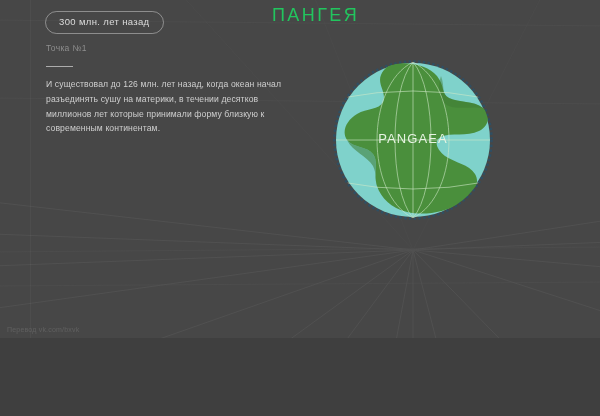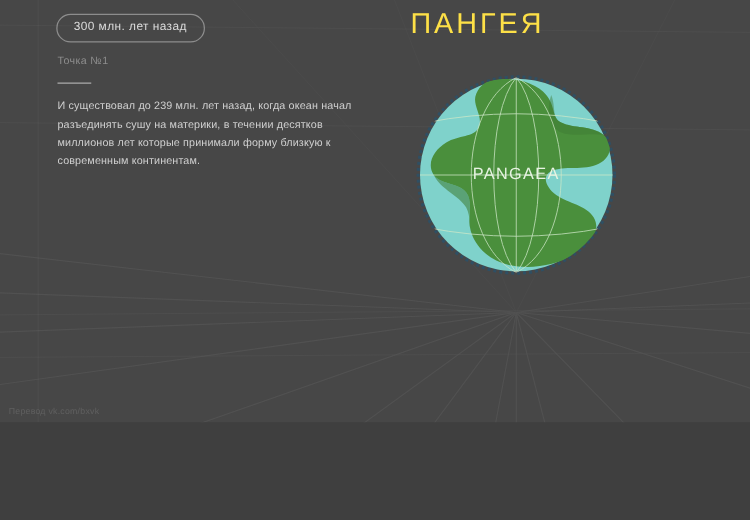--- a/index.html
+++ b/index.html
@@ -91,23 +91,23 @@
   .body-par + .body-par {
     margin-top: 9px;
   }
 
   
   .main-title {
     position: absolute;
     left: 272px;
     top: 6px;
     width: 220px;
-    text-align: center;
-    color: #fde047;
-    font-size: 23px;
+    text-align: left;
+    color: #22c55e;
+    font-size: 18px;
     font-weight: 400;
     letter-spacing: 2.4px;
     line-height: 1.1;
     margin: 0;
     white-space: nowrap;
   }
 
   
   .globe-wrap {
     position: absolute;
@@ -168,21 +168,21 @@
   </svg>
 
   <div class="left-rail"></div>
 
   <div class="era-badge">300 млн. лет назад</div>
 
   <div class="point-label">Точка №1</div>
 
   <div class="text-col">
     <div class="rule"></div>
-    <p class="body-par">И существовал до 239 млн. лет назад, когда океан начал разъединять сушу на материки, в течении десятков миллионов лет которые принимали форму близкую к современным континентам.</p>
+    <p class="body-par">И существовал до 126 млн. лет назад, когда океан начал разъединять сушу на материки, в течении десятков миллионов лет которые принимали форму близкую к современным континентам.</p>
   </div>
 
   <h1 class="main-title">ПАНГЕЯ</h1>
 
   <div class="globe-wrap">
     <svg width="160" height="160" viewBox="0 0 160 160">
       <defs>
         <clipPath id="globeClip">
           <circle cx="80" cy="80" r="78"></circle>
         </clipPath>

